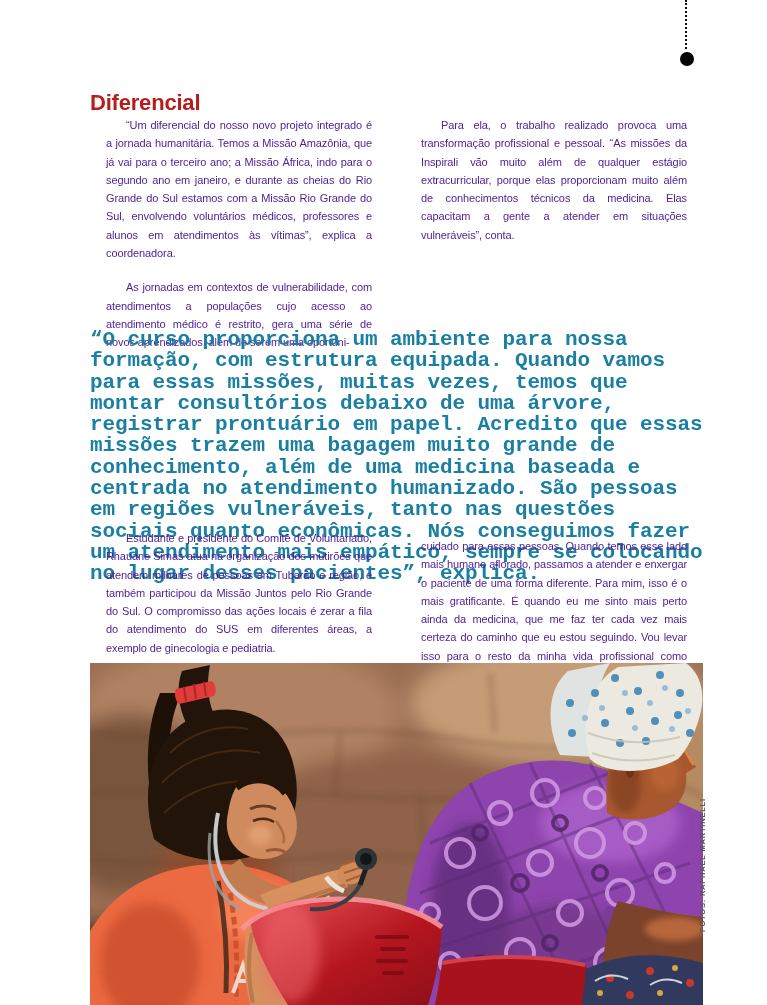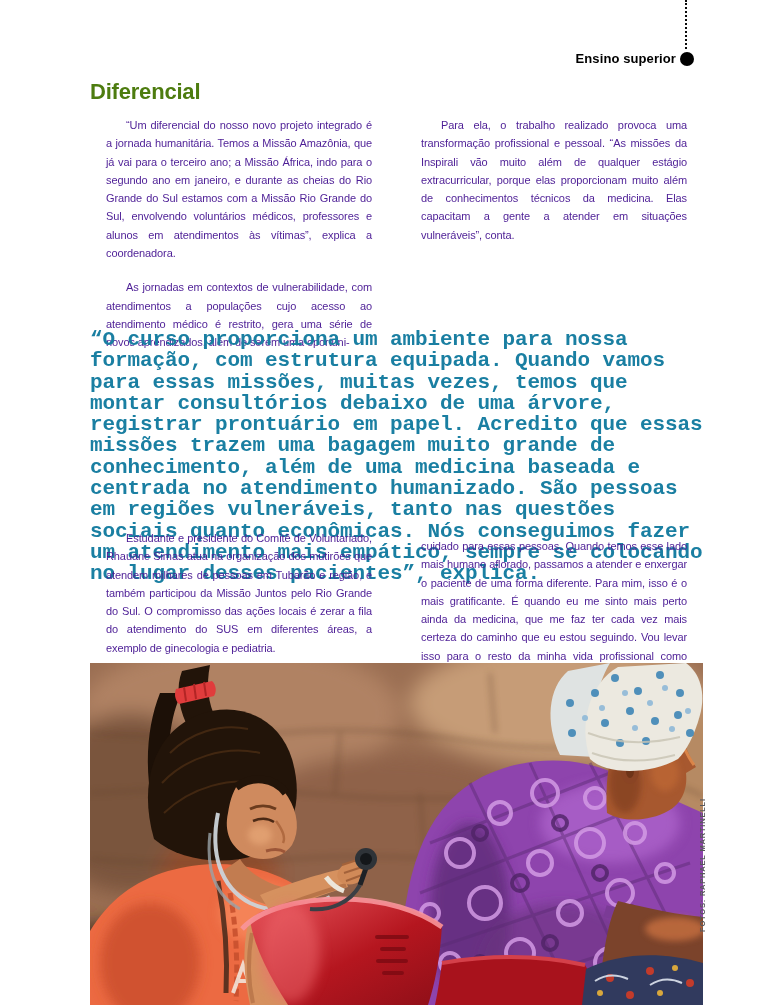--- a/index.html
+++ b/index.html
@@ -4,22 +4,22 @@
 <style>
   html,body{margin:0;padding:0;background:#fff;}
   .page{position:relative;width:767px;height:1005px;background:#fff;overflow:hidden;
         font-family:"Liberation Sans",sans-serif;color:#211e1f;}
   
   .dotted-line{position:absolute;left:685px;top:0;height:49px;width:0;border-left:2px dotted #0a0a0a;}
   .section-dot{position:absolute;left:680px;top:52px;width:14px;height:14px;border-radius:50%;background:#000;}
   .section-label{position:absolute;left:420px;top:51px;width:256px;text-align:right;
         font-size:13px;font-weight:bold;letter-spacing:.1px;color:#000;}
   
-  .article-title{position:absolute;left:90px;top:64px;font-size:22px;font-weight:bold;
-        letter-spacing:-.2px;color:#4d7c0f;text-align:right;}
+  .article-title{position:absolute;left:90px;top:75px;font-size:22px;font-weight:bold;
+        letter-spacing:-.2px;color:#b91c1c;text-align:right;}
   
   .cols{position:absolute;left:90px;width:613px;display:flex;gap:17px;}
   .cols-top{top:100px;}
   .cols-bottom{top:513px;align-items:center;}
   .col{width:298px;}
   .col p{margin:16px;font-size:11px;line-height:18.3px;text-align:justify;
         letter-spacing:-.1px;color:#4c1d95;hyphens:auto;}
   .p-indent{text-indent:20px;}
   
   .pull-quote{position:absolute;left:90px;top:329px;width:618px;
@@ -31,21 +31,20 @@
         writing-mode:vertical-rl;transform:rotate(180deg);
         font-size:7.5px;font-weight:bold;letter-spacing:.8px;color:#58585c;white-space:nowrap;}
 </style>
 </head>
 <body>
 
 <div class="page">
 
   <div class="dotted-line"></div>
   <div class="section-dot"></div>
-  <div class="section-label">Ensino superior</div>
 
   <h1 class="article-title">Diferencial</h1>
 
   <div class="cols cols-top">
     <div class="col">
       <p class="p-indent">“Um diferencial do nosso novo projeto integrado é a jornada humanitária. Temos a Missão Amazônia, que já vai para o terceiro ano; a Missão África, indo para o segundo ano em janeiro, e durante as cheias do Rio Grande do Sul estamos com a Missão Rio Grande do Sul, envolvendo voluntários médicos, professores e alunos em atendimentos às vítimas”, explica a coordenadora.</p>
       <p class="p-indent">As jornadas em contextos de vulnerabilidade, com atendimentos a populações cujo acesso ao atendimento médico é restrito, gera uma série de novos aprendizados, além de serem uma oportuni-</p>
     </div>
     <div class="col">
       <p class="p-indent">Para ela, o trabalho realizado provoca uma transformação profissional e pessoal. “As missões da Inspirali vão muito além de qualquer estágio extracurricular, porque elas proporcionam muito além de conhecimentos técnicos da medicina. Elas capacitam a gente a atender em situações vulneráveis”, conta.</p>

